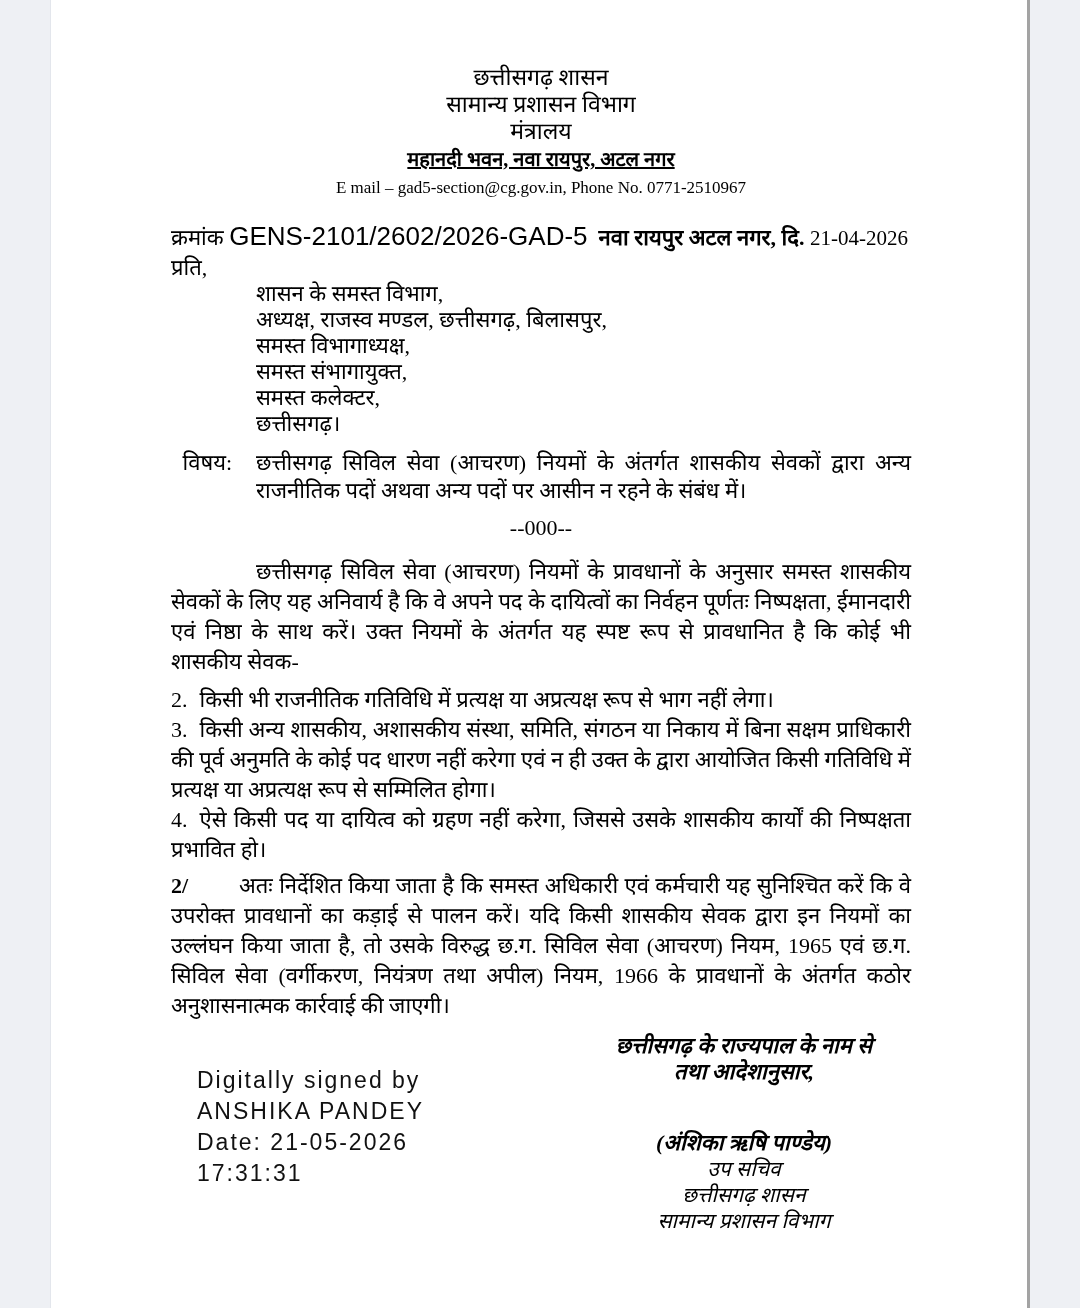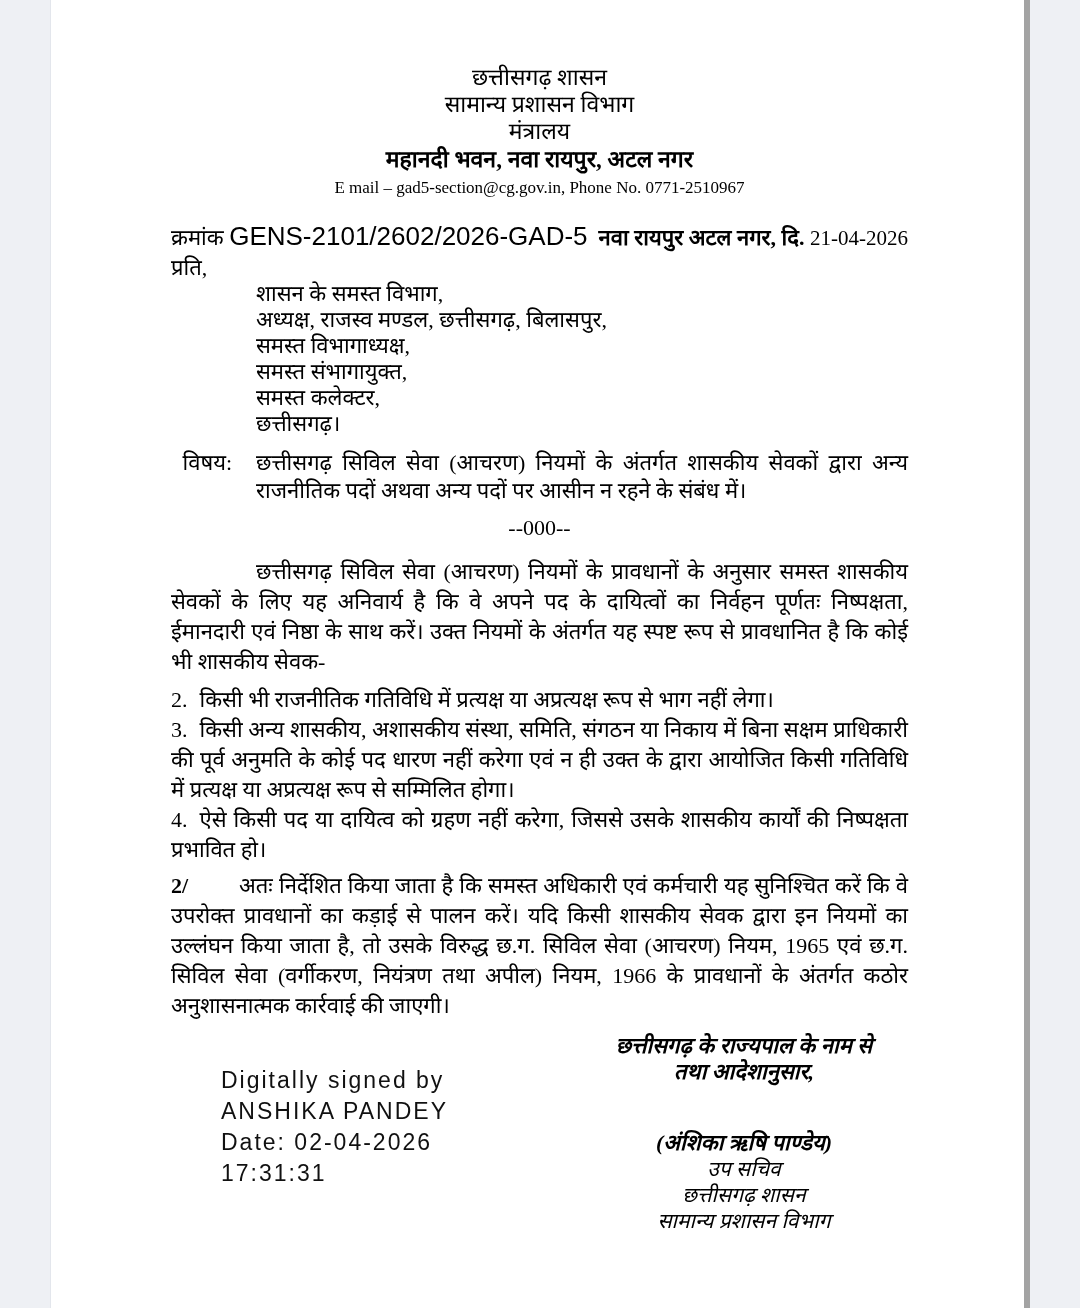--- a/index.html
+++ b/index.html
@@ -10,28 +10,28 @@
     color: #000;
   }
   body { height: 1308px; overflow: hidden; }
 
   .paper {
     width: 980px;
     height: 1308px;
     margin: 0 50px;
     background: #ffffff;
     border-left: 1px solid #e3e6ec;
-    border-right: 6px solid #a3a3a3;
+    border-right: 3px solid #a3a3a3;
     padding: 64px 116px 30px 120px;
   }
 
   
   .letterhead { text-align: center; }
   .lh-line { font-size: 23px; line-height: 27px; }
-  .lh-line.bolder { font-weight: bold; font-size: 23px; line-height: 29px; }
+  .lh-line.bolder { font-weight: bold; font-size: 20px; line-height: 29px; text-decoration: underline; }
   .lh-email { font-size: 17px; line-height: 27px; font-family: "Liberation Serif", serif; }
 
   
   .ref-line { margin-top: 20px; font-size: 22px; line-height: 31px; white-space: nowrap; }
   .ref-label { font-size: 22px; }
   .ref-number { font-family: "Liberation Sans", sans-serif; font-weight: normal; font-size: 26px; }
   .ref-place { font-weight: bold; font-size: 22px; }
   .ref-date { font-size: 21px; }
 
   .salutation { font-size: 22px; line-height: 27px; }
@@ -53,21 +53,21 @@
   .para1 { margin-top: 16px; text-indent: 85px; }
   .num-list { margin-top: 8px; }
   .li { font-size: 22px; line-height: 30px; text-align: justify; }
   .li-num { margin-right: 12px; }
   .para2 { margin-top: 6px; }
   .para2-num { font-weight: bold; display: inline-block; width: 68px; font-family: "Liberation Serif", serif; }
 
   
   .sig-area { position: relative; height: 215px; margin-top: 12px; }
   .digital-stamp {
-    position: absolute; left: 50px; top: 32px;
+    position: absolute; left: 26px; top: 32px;
     font-family: "Liberation Sans", sans-serif;
     font-size: 23px; line-height: 31px; letter-spacing: 2px; color: #111;
     white-space: nowrap;
   }
   .sig-right {
     position: absolute; left: 392px; top: 0; width: 362px;
     text-align: center;
     font-style: italic;
   }
   .sig-authority { font-weight: bold; font-size: 22px; line-height: 26px; }
@@ -128,21 +128,21 @@
 
   <div class="para para2">
     <span class="para2-num">2/</span><span>अतः निर्देशित किया जाता है कि समस्त अधिकारी एवं कर्मचारी यह सुनिश्चित करें कि वे उपरोक्त प्रावधानों का कड़ाई से पालन करें। यदि किसी शासकीय सेवक द्वारा इन नियमों का उल्लंघन किया जाता है, तो उसके विरुद्ध छ.ग. सिविल सेवा (आचरण) नियम, 1965 एवं छ.ग. सिविल सेवा (वर्गीकरण, नियंत्रण तथा अपील) नियम, 1966 के प्रावधानों के अंतर्गत कठोर अनुशासनात्मक कार्रवाई की जाएगी।</span>
   </div>
 
   <div class="sig-area">
 
     <div class="digital-stamp">
       <div>Digitally signed by</div>
       <div>ANSHIKA PANDEY</div>
-      <div>Date: 02-04-2026</div>
+      <div>Date: 21-05-2026</div>
       <div>17:31:31</div>
     </div>
 
     <div class="sig-right">
       <div class="sig-authority">छत्तीसगढ़ के राज्यपाल के नाम से</div>
       <div class="sig-authority">तथा आदेशानुसार,</div>
       <div class="sig-name">(अंशिका ऋषि पाण्डेय)</div>
       <div class="sig-role">उप सचिव</div>
       <div class="sig-role">छत्तीसगढ़ शासन</div>
       <div class="sig-role">सामान्य प्रशासन विभाग</div>

